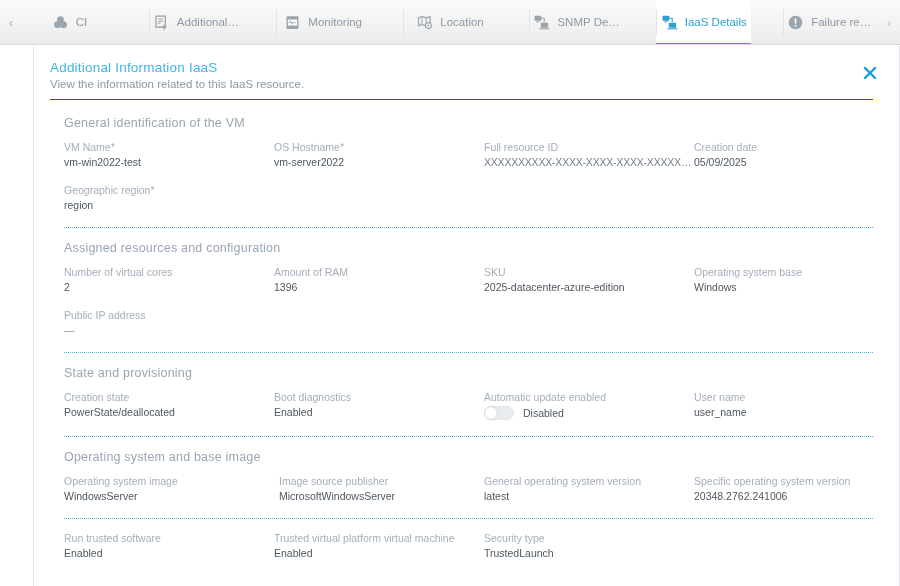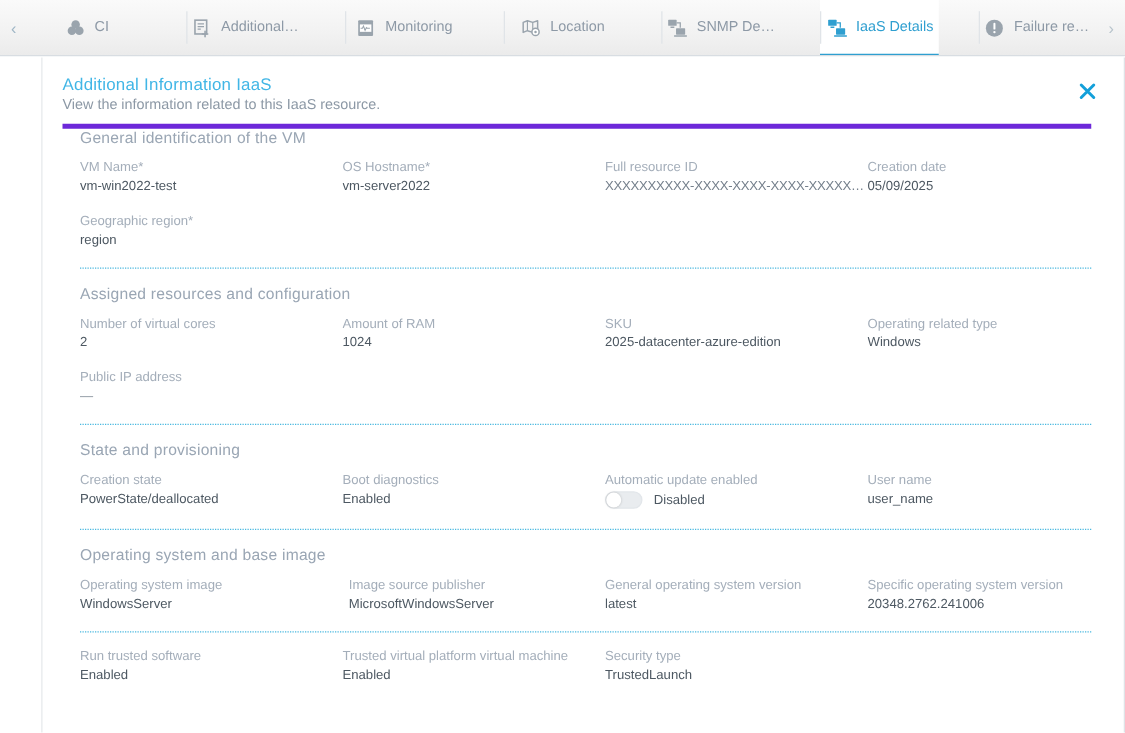--- a/index.html
+++ b/index.html
@@ -106,21 +106,22 @@
   }
   .panel-inner {
     padding: 14px 26px 0 16px;
     position: relative;
     height: 100%;
     box-sizing: border-box;
   }
   .panel-head {
     position: relative;
     padding-bottom: 9px;
-    border-bottom: 4px solid #6d28d9;
+    border-bottom: 1px solid #6d28d9;
+    margin-bottom: 16px;
   }
   .panel-title {
     font-size: 13.5px;
     color: #41b6e6;
     font-weight: normal;
     letter-spacing: .2px;
     margin: 0 0 3px 0;
   }
   .panel-sub {
     font-size: 11.5px;
@@ -337,28 +338,28 @@
         <div class="divider"></div>
         <div class="section">
           <div class="section-title">Assigned resources and configuration</div>
           <div class="grid">
             <div class="field">
               <div class="f-label">Number of virtual cores</div>
               <div class="f-value">2</div>
             </div>
             <div class="field">
               <div class="f-label">Amount of RAM</div>
-              <div class="f-value">1024</div>
+              <div class="f-value">1396</div>
             </div>
             <div class="field">
               <div class="f-label">SKU</div>
               <div class="f-value">2025-datacenter-azure-edition</div>
             </div>
             <div class="field">
-              <div class="f-label">Operating related type</div>
+              <div class="f-label">Operating system base</div>
               <div class="f-value">Windows</div>
             </div>
             <div class="field">
               <div class="f-label">Public IP address</div>
               <div class="f-value dash">—</div>
             </div>
           </div>
         </div>
         <div class="divider"></div>
         <div class="section">

